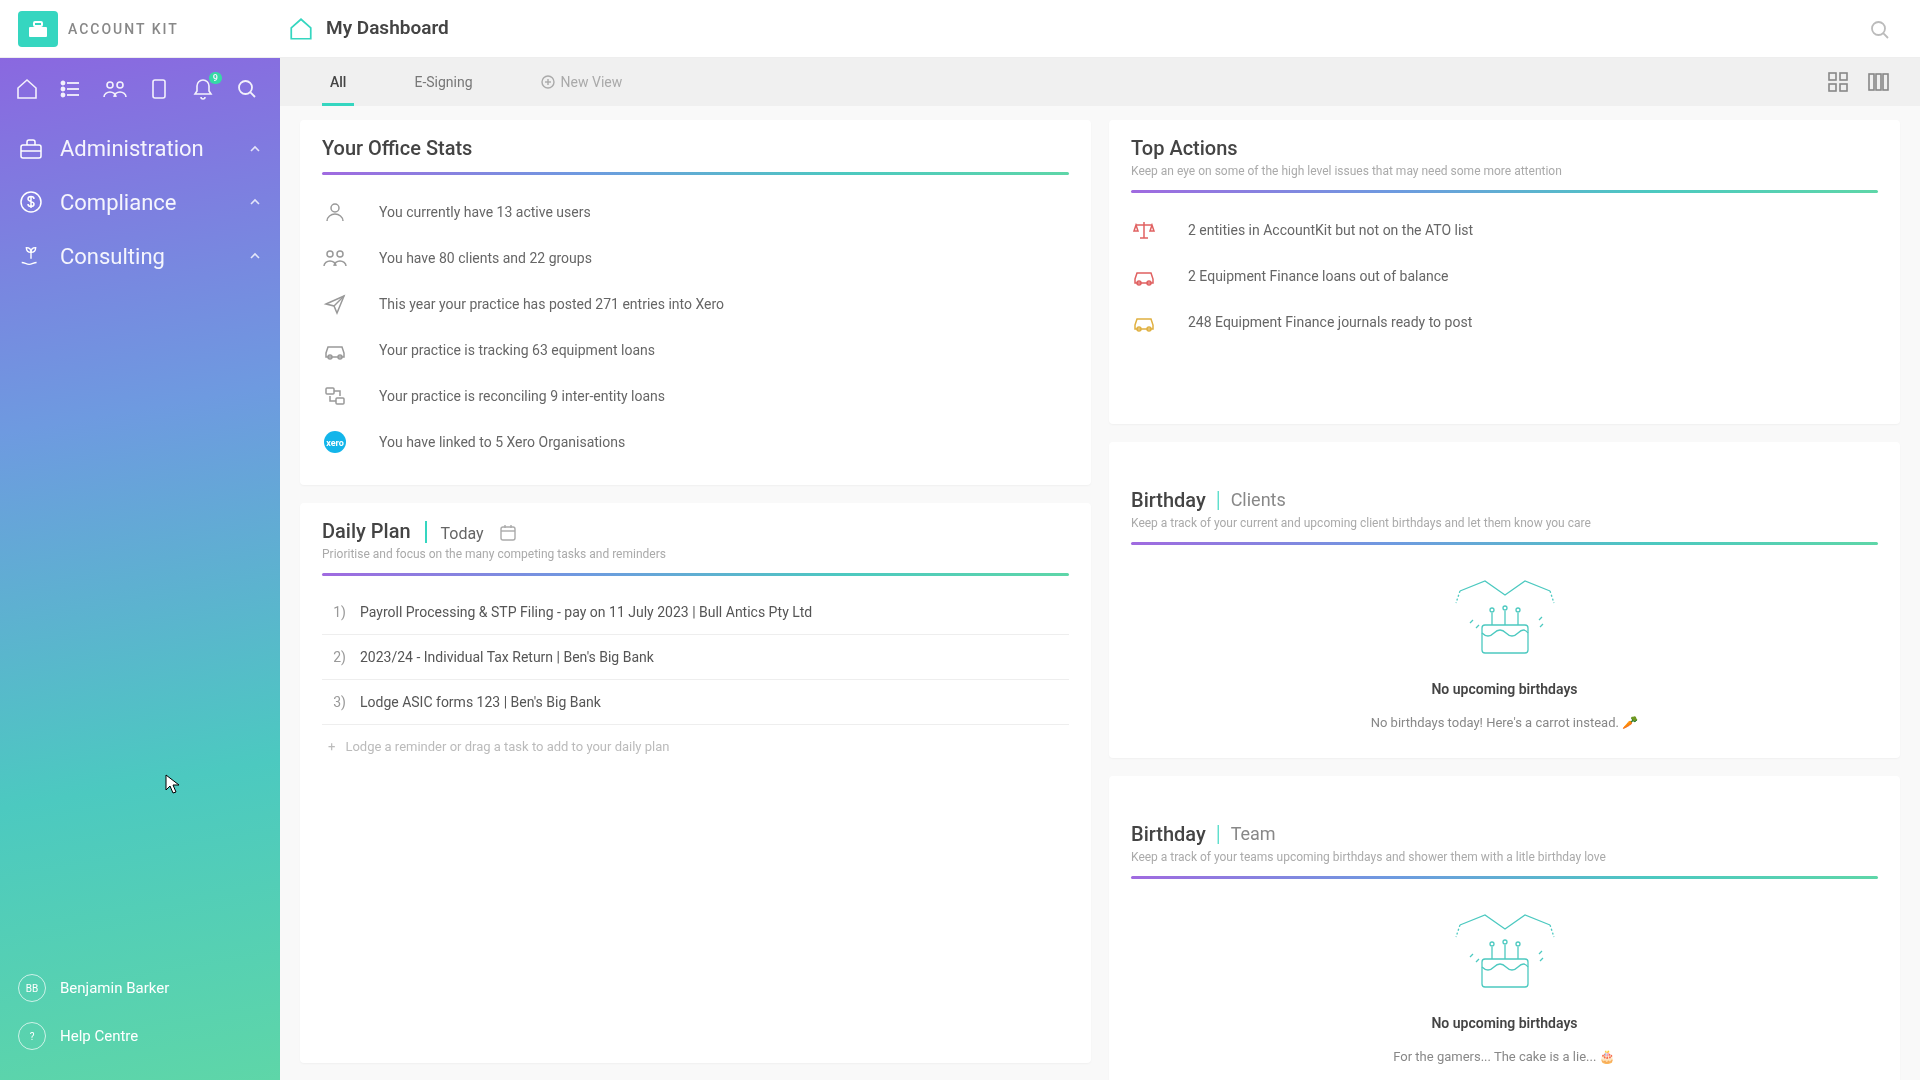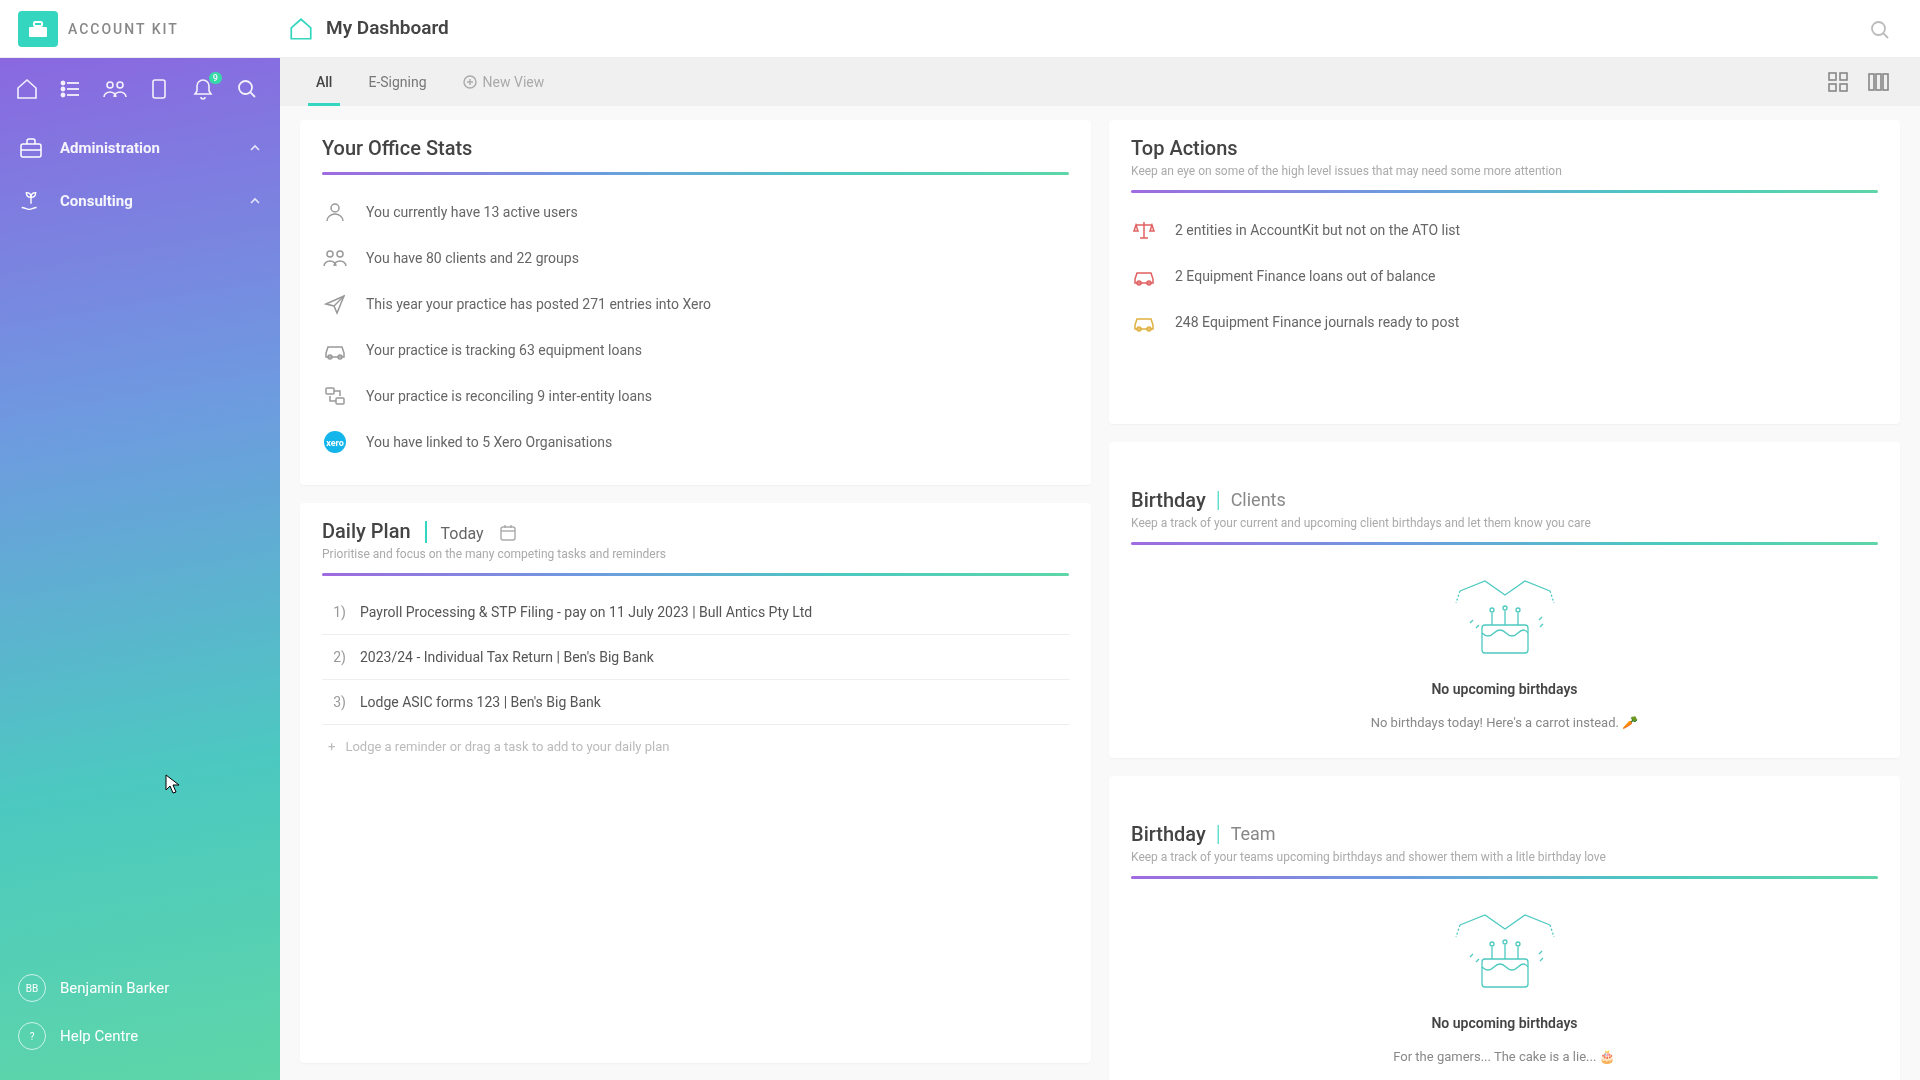--- a/index.html
+++ b/index.html
@@ -55,43 +55,43 @@
 }
 .sib-badge {
   position:absolute; top:-4px; right:-6px; background:#2ee6a0; color:#fff;
   font-size:9px; border-radius:8px; padding:1px 4px; font-weight:600;
 }
 .sidebar-group {
   padding: 14px 18px; display:flex; align-items:center; gap: 16px;
   cursor:pointer;
 }
 .sidebar-group .sg-icon { width:26px; display:flex;align-items:center;justify-content:center;}
-.sidebar-group .sg-label { flex:1; font-size:15px; font-weight:700; color:rgba(255,255,255,0.92);}
+.sidebar-group .sg-label { flex:1; font-size:22px; font-weight:400; color:rgba(255,255,255,0.92);}
 .sidebar-group .sg-chev  { opacity:0.8;}
 
 .sidebar-footer { position:absolute; bottom: 20px; left:0; right:0;}
 .sf-row { display:flex; align-items:center; gap:14px; padding:10px 18px; font-size:15px;}
 .sf-avatar{
   width:28px;height:28px;border-radius:50%;
   border:1.5px solid rgba(255,255,255,0.7); display:flex;align-items:center;justify-content:center;
   font-size:10px; color:#fff;
 }
 
 
 .content { flex:1; display:flex; flex-direction:column; position:relative; }
 
 
 .accent-bar {
   height:4px;
   background: linear-gradient(90deg, #a06ae0 0%, #6e9ae0 35%, #4cc9c0 70%, #5ed6a8 100%);
 }
 
 .tabs-row {
-  background:#f0f0f0; display:flex; align-items:center; padding: 0 28px;
-  height: 52px; gap: 20px; position:relative;
+  background:#f0f0f0; display:flex; align-items:center; padding: 0 42px;
+  height: 52px; gap: 52px; position:relative;
 }
 .tab { font-size:14px; color:#777; padding: 16px 8px; cursor:pointer; }
 .tab.active { color:#444; font-weight:500; border-bottom:3px solid #35d6c0; padding-bottom:13px;}
 .tab.newview { color:#aaa; display:flex;align-items:center;gap:6px;}
 .view-toggles { position:absolute; right: 30px; display:flex; gap: 16px; color:#888;}
 
 .panels {
   flex:1; padding: 14px 20px;
   display:grid; grid-template-columns: 1fr 1fr; gap: 18px;
   align-content:start;
@@ -108,21 +108,21 @@
 .card-hr {
   height:3px; margin: 12px 0 14px 0;
   background: linear-gradient(90deg, #a06ae0 0%, #6e9ae0 35%, #4cc9c0 70%, #5ed6a8 100%);
   border-radius:2px;
 }
 .stat-row { display:flex; align-items:center; gap:18px; padding: 10px 0;}
 .stat-icon{
   width:26px;height:26px; color:#999; display:flex;align-items:center;justify-content:center;
   flex-shrink:0;
 }
-.stat-text{ color:#666; font-size:14px;}
+.stat-text{ color:#666; font-size:14px;margin-left:13px;}
 
 .action-icon-red   { color:#e06060;}
 .action-icon-amber { color:#e0b040;}
 
 .daily-title-row{ display:flex; align-items:flex-end; gap: 14px;}
 .daily-divider  { width:2px; height:22px; background:#35d6c0;}
 .daily-today    { color:#666; font-size:16px;}
 .daily-cal-icon { color:#aaa;}
 .task-row { display:flex; gap: 14px; padding: 14px 6px; border-bottom:1px solid #eee; font-size:14px; color:#555;}
 .task-num { color:#999; width: 18px; text-align:right;}
@@ -224,20 +224,34 @@
 
     <div class="sidebar-group">
       <span class="sg-icon">
           <svg width="26" height="24" viewBox="0 0 26 24" fill="none" stroke="#fff" stroke-width="1.5">
             <rect x="3" y="8" width="20" height="13" rx="2"></rect>
             <path d="M9 8V5a2 2 0 0 1 2-2h4a2 2 0 0 1 2 2v3"></path>
             <line x1="3" y1="14" x2="23" y2="14"></line>
           </svg>
         </span>
       <span class="sg-label">Administration</span>
+      <span class="sg-chev">
+          <svg width="14" height="14" viewBox="0 0 14 14" fill="none" stroke="#fff" stroke-width="1.6">
+            <polyline points="3,9 7,5 11,9"></polyline>
+          </svg>
+        </span>
+    </div>
+    <div class="sidebar-group">
+      <span class="sg-icon">
+          <svg width="26" height="26" viewBox="0 0 26 26" fill="none" stroke="#fff" stroke-width="1.5">
+            <circle cx="13" cy="13" r="10"></circle>
+            <path d="M13 7v12M16 10c0-1.5-1.3-2.5-3-2.5s-3 1-3 2.5 1.5 2 3 2.5 3 1 3 2.5-1.3 2.5-3 2.5-3-1-3-2.5"></path>
+          </svg>
+        </span>
+      <span class="sg-label">Compliance</span>
       <span class="sg-chev">
           <svg width="14" height="14" viewBox="0 0 14 14" fill="none" stroke="#fff" stroke-width="1.6">
             <polyline points="3,9 7,5 11,9"></polyline>
           </svg>
         </span>
     </div>
     <div class="sidebar-group">
       <span class="sg-icon">
           <svg width="28" height="26" viewBox="0 0 28 26" fill="none" stroke="#fff" stroke-width="1.5">
             <path d="M4 20c3 0 5 2 8 2s5-2 8-2"></path>

